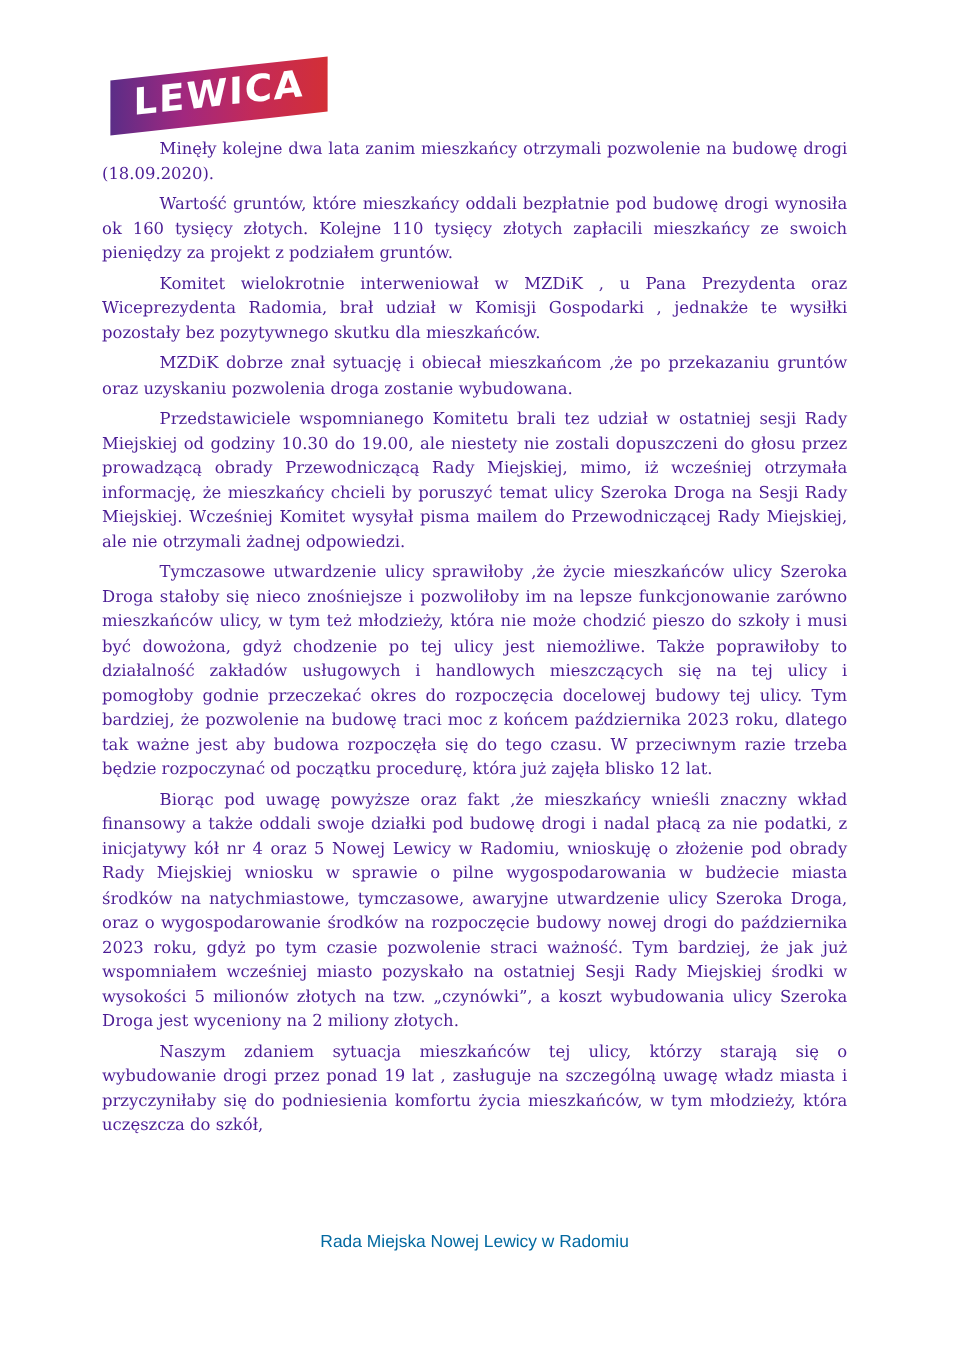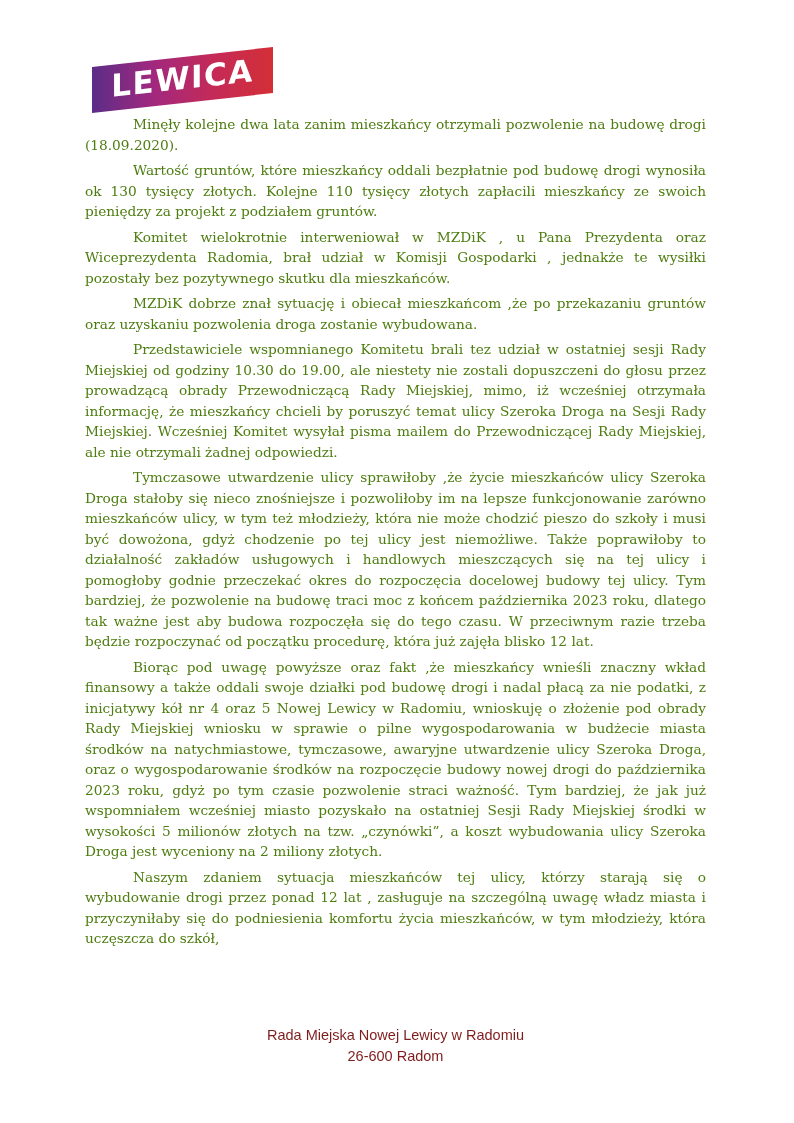--- a/index.html
+++ b/index.html
@@ -41,58 +41,57 @@
   }
   
   .body-text {
     position: absolute;
     left: 85px;
     top: 114px;
     width: 621px;
     font-family: "DejaVu Serif", serif;
     font-size: 13.7px;
     line-height: 20.5px;
-    color: #4d7c0f;
+    color: #4c1d95;
     text-align: justify;
   }
   .para {
     margin: 0 0 5px 0;
     text-indent: 48px;
   }
   
   .doc-footer {
     position: absolute;
     left: 85px;
     top: 1025px;
     width: 621px;
     text-align: center;
     font-family: "Liberation Sans", sans-serif;
     font-size: 14.5px;
     line-height: 21px;
-    color: #7f1d1d;
+    color: #0369a1;
   }
 </style>
 </head>
 <body>
 
 <div class="page">
 
   <div class="logo-banner" style="background: linear-gradient(90deg, rgb(91, 45, 135), rgb(161, 40, 127), rgb(196, 42, 88), rgb(211, 47, 54));">
     <span class="logo-text">LEWICA</span>
   </div>
 
   <div class="body-text">
     <p class="para">Minęły kolejne dwa lata zanim mieszkańcy otrzymali pozwolenie na budowę drogi (18.09.2020).</p>
-    <p class="para">Wartość gruntów, które mieszkańcy oddali bezpłatnie pod budowę drogi wynosiła ok 130 tysięcy złotych. Kolejne 110 tysięcy złotych zapłacili mieszkańcy ze swoich pieniędzy za projekt z podziałem gruntów.</p>
+    <p class="para">Wartość gruntów, które mieszkańcy oddali bezpłatnie pod budowę drogi wynosiła ok 160 tysięcy złotych. Kolejne 110 tysięcy złotych zapłacili mieszkańcy ze swoich pieniędzy za projekt z podziałem gruntów.</p>
     <p class="para">Komitet wielokrotnie interweniował w MZDiK , u Pana Prezydenta oraz Wiceprezydenta Radomia, brał udział w Komisji Gospodarki , jednakże te wysiłki pozostały bez pozytywnego skutku dla mieszkańców.</p>
     <p class="para">MZDiK dobrze znał sytuację i obiecał mieszkańcom ,że po przekazaniu gruntów oraz uzyskaniu pozwolenia droga zostanie wybudowana.</p>
     <p class="para">Przedstawiciele wspomnianego Komitetu brali tez udział w ostatniej sesji Rady Miejskiej od godziny 10.30 do 19.00, ale niestety nie zostali dopuszczeni do głosu przez prowadzącą obrady Przewodniczącą Rady Miejskiej, mimo, iż wcześniej otrzymała informację, że mieszkańcy chcieli by poruszyć temat ulicy Szeroka Droga na Sesji Rady Miejskiej. Wcześniej Komitet wysyłał pisma mailem do Przewodniczącej Rady Miejskiej, ale nie otrzymali żadnej odpowiedzi.</p>
     <p class="para">Tymczasowe utwardzenie ulicy sprawiłoby ,że życie mieszkańców ulicy Szeroka Droga stałoby się nieco znośniejsze i pozwoliłoby im na lepsze funkcjonowanie zarówno mieszkańców ulicy, w tym też młodzieży, która nie może chodzić pieszo do szkoły i musi być dowożona, gdyż chodzenie po tej ulicy jest niemożliwe. Także poprawiłoby to działalność zakładów usługowych i handlowych mieszczących się na tej ulicy i pomogłoby godnie przeczekać okres do rozpoczęcia docelowej budowy tej ulicy. Tym bardziej, że pozwolenie na budowę traci moc z końcem października 2023 roku, dlatego tak ważne jest aby budowa rozpoczęła się do tego czasu. W przeciwnym razie trzeba będzie rozpoczynać od początku procedurę, która już zajęła blisko 12 lat.</p>
     <p class="para">Biorąc pod uwagę powyższe oraz fakt ,że mieszkańcy wnieśli znaczny wkład finansowy a także oddali swoje działki pod budowę drogi i nadal płacą za nie podatki, z inicjatywy kół nr 4 oraz 5 Nowej Lewicy w Radomiu, wnioskuję o złożenie pod obrady Rady Miejskiej wniosku w sprawie o pilne wygospodarowania w budżecie miasta środków na natychmiastowe, tymczasowe, awaryjne utwardzenie ulicy Szeroka Droga, oraz o wygospodarowanie środków na rozpoczęcie budowy nowej drogi do października 2023 roku, gdyż po tym czasie pozwolenie straci ważność. Tym bardziej, że jak już wspomniałem wcześniej miasto pozyskało na ostatniej Sesji Rady Miejskiej środki w wysokości 5 milionów złotych na tzw. „czynówki”, a koszt wybudowania ulicy Szeroka Droga jest wyceniony na 2 miliony złotych.</p>
-    <p class="para">Naszym zdaniem sytuacja mieszkańców tej ulicy, którzy starają się o wybudowanie drogi przez ponad 12 lat , zasługuje na szczególną uwagę władz miasta i przyczyniłaby się do podniesienia komfortu życia mieszkańców, w tym młodzieży, która uczęszcza do szkół,</p>
+    <p class="para">Naszym zdaniem sytuacja mieszkańców tej ulicy, którzy starają się o wybudowanie drogi przez ponad 19 lat , zasługuje na szczególną uwagę władz miasta i przyczyniłaby się do podniesienia komfortu życia mieszkańców, w tym młodzieży, która uczęszcza do szkół,</p>
   </div>
 
   <div class="doc-footer">
     <div>Rada Miejska Nowej Lewicy w Radomiu</div>
-    <div>26-600 Radom</div>
   </div>
 
 </div>
 
 </body></html>

